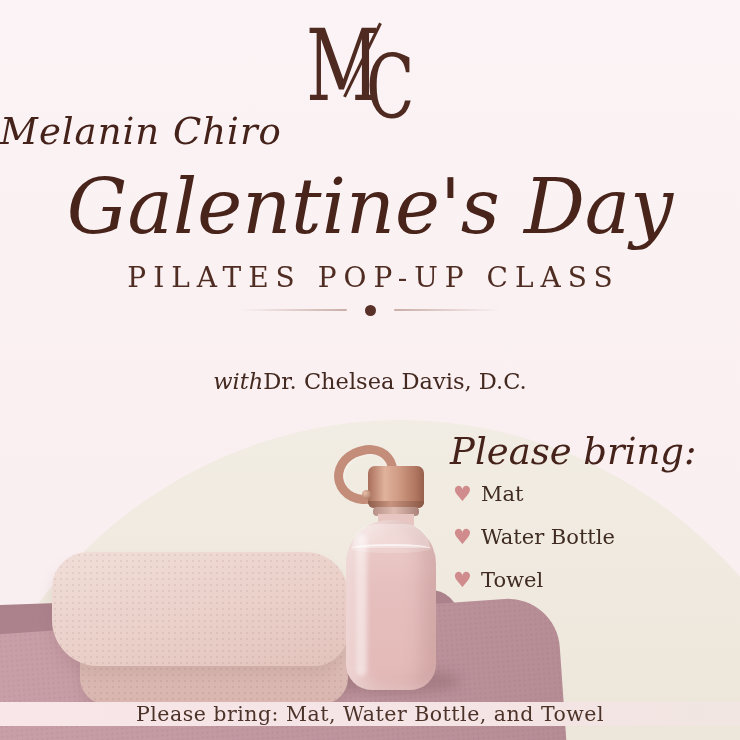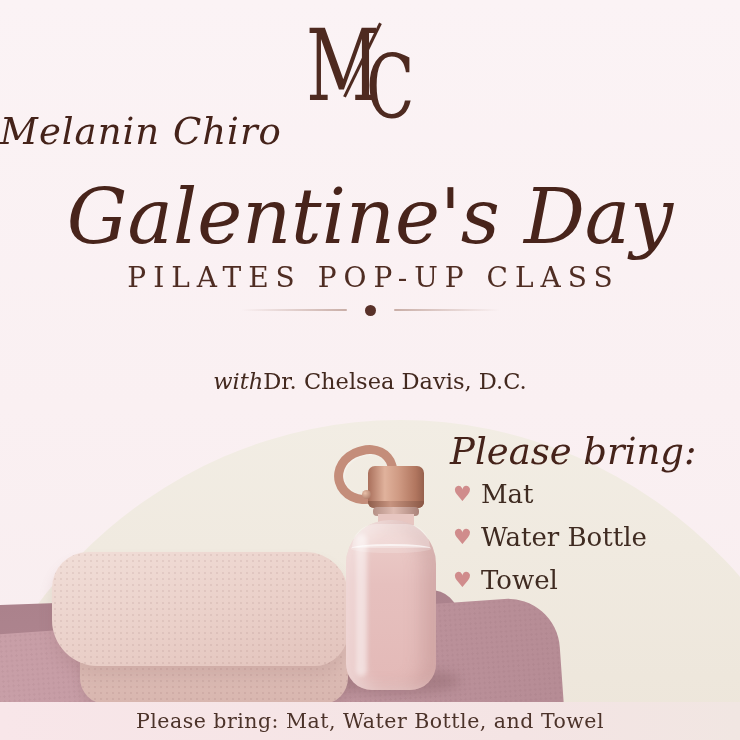--- a/index.html
+++ b/index.html
@@ -13,21 +13,21 @@
 
   
   .mono-letter { position:absolute; color:#4e2a20; line-height:1; transform:scaleX(.72); transform-origin:left top; }
   .mono-m { left:306px; top:16px; font-size:100px; }
   .mono-c { left:366px; top:44px; font-size:88px; }
   .mono-slash { position:absolute; left:361px; top:19px; width:2.5px; height:82px; background:#4e2a20; transform:rotate(26deg); }
   .brand-name { position:absolute; left:0; right:0; top:110px; text-align:left;
     font-style:italic; font-size:37px; letter-spacing:1px; color:#45231a; }
 
   .event-title { position:absolute; left:0; right:0; top:163px; text-align:center;
-    font-style:italic; font-size:76px; line-height:1.15; color:#48241b;margin-top:10px; }
+    font-style:italic; font-size:76px; line-height:1.15; color:#48241b; }
   .event-subtitle { position:absolute; left:0; right:0; top:261px; text-align:center;
     font-size:28px; letter-spacing:7px; text-indent:7px; color:#4f2d23; }
 
   .divider { position:absolute; left:0; right:0; top:303px; height:14px;
     display:flex; align-items:center; justify-content:center; gap:18px; }
   .divider-line { width:106px; height:2px; border-radius:1px; }
   .divider-line.l { background:linear-gradient(90deg,rgba(201,174,167,0),#c9aea7); }
   .divider-line.r { background:linear-gradient(90deg,#c9aea7,rgba(201,174,167,0)); }
   .divider-dot { width:11px; height:11px; border-radius:50%; background:#593129; }
 
@@ -85,24 +85,24 @@
   .waterline { position:absolute; left:351px; top:544px; width:80px; height:9px; border-radius:50%;
     border-top:2px solid rgba(255,255,255,.60); background:rgba(255,255,255,.18); }
   .bottle-highlight { position:absolute; left:356px; top:534px; width:11px; height:142px; border-radius:6px;
     background:rgba(255,255,255,.45); filter:blur(2px); }
 
   
   .bring-heading { position:absolute; left:450px; top:430px; font-style:italic; font-size:37px; color:#45231a; }
   .bring-list { position:absolute; left:453px; top:478px; display:flex; flex-direction:column; gap:12px; }
   .bring-item { display:flex; align-items:center; height:31px; }
   .heart { font-size:21px; color:#d08c8c; width:28px; font-family:"DejaVu Sans",sans-serif; }
-  .bring-label { font-size:26px; color:#3f2b21; }
+  .bring-label { font-size:21px; color:#3f2b21; }
 
   
-  .footer-bar { position:absolute; left:0; right:0; top:702px; height:38px;
+  .footer-bar { position:absolute; left:0; right:0; top:702px; height:24px;
     background:linear-gradient(90deg,#f8e6e9 0%,#f4e4e4 70%,#f1e6e2 100%);
     display:flex; align-items:center; justify-content:center; }
   .footer-text { font-size:20.5px; color:#4c332a; letter-spacing:.5px; }
 </style>
 </head>
 <body>
 
 <div class="canvas">
 
   <div class="scene">

